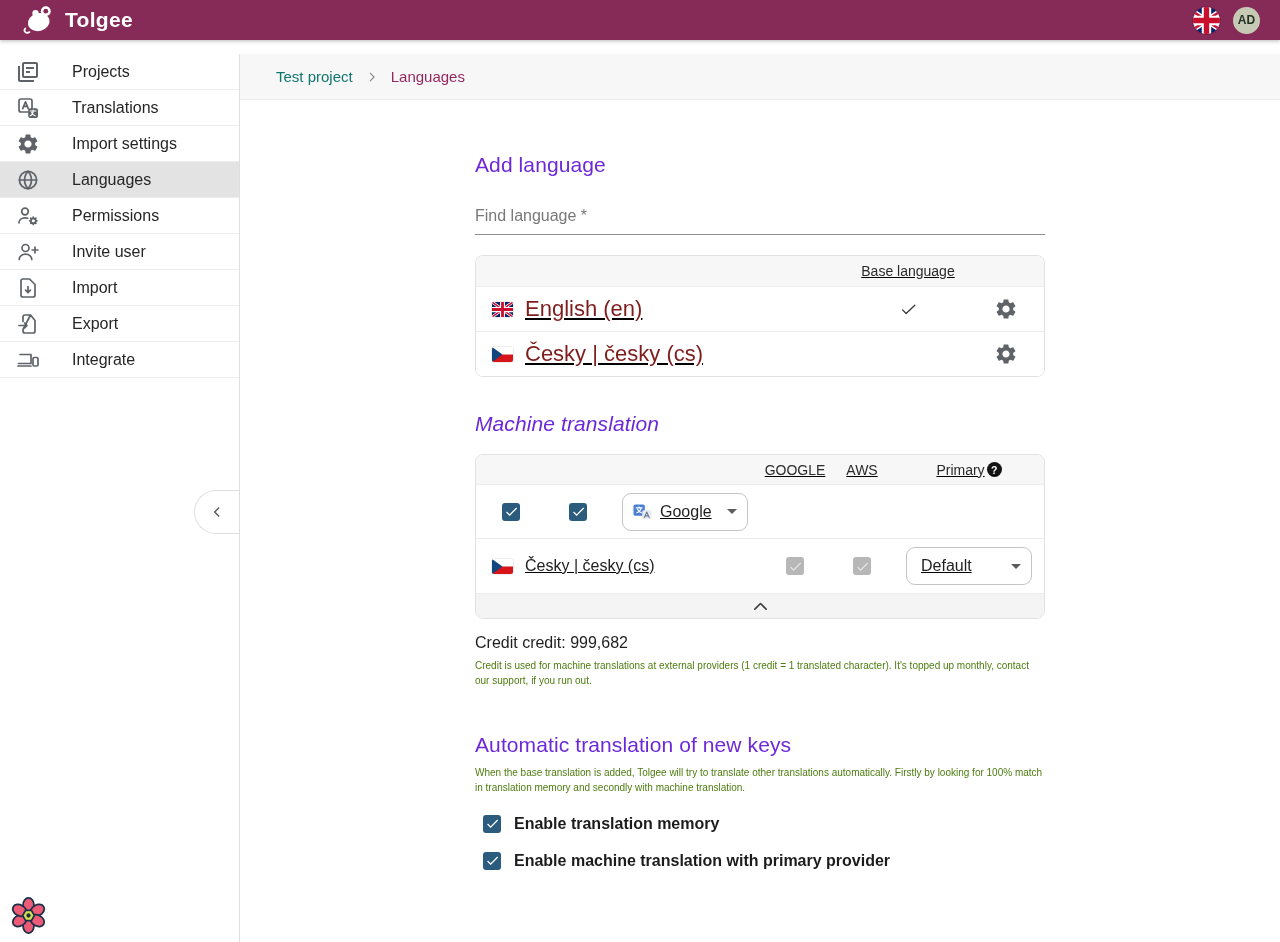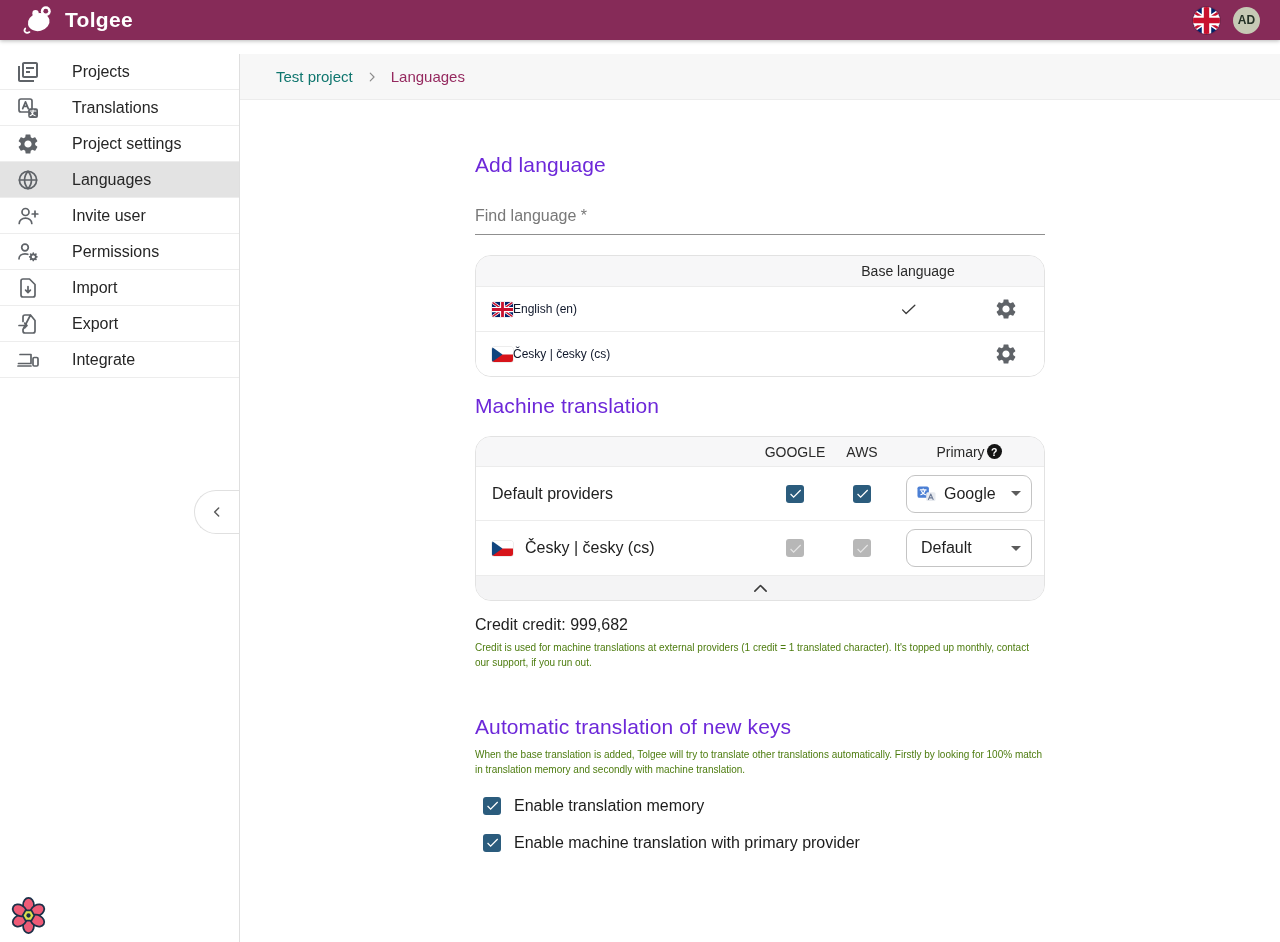--- a/index.html
+++ b/index.html
@@ -66,26 +66,26 @@
 
   .section-title { margin:0; font-size:21px; font-weight:500; color:#6d28d9; letter-spacing:.1px; }
 
   .find-field { margin-top:27px; }
   .find-input {
     width:100%; border:none; border-bottom:1px solid #8f8f8f; background:transparent;
     font-size:16px; font-family:inherit; color:#222; padding:3px 0 9px; outline:none;
   }
   .find-input::placeholder { color:#787878; opacity:1; }
 
-  .card { margin-top:20px; border:1px solid #e2e2e2; border-radius:16px; overflow:hidden; background:#fff; }
+  .card { margin-top:20px; border:1px solid #e2e2e2; border-radius:8px; overflow:hidden; background:#fff;text-decoration:underline; }
 
   
   .lang-head { height:30px; background:#f7f7f8; display:flex; align-items:center; font-size:14px; color:#2a2a2a; }
   .lang-row { height:45px; display:flex; align-items:center; border-top:1px solid #ececec; background:#fff; }
-  .col-name { flex:1; display:flex; align-items:center; padding-left:16px; font-size:12px; color:#0f172a; }
+  .col-name { flex:1; display:flex; align-items:center; padding-left:16px; gap:12px; font-size:22px; color:#7f1d1d; }
   .col-base { width:120px; display:flex; justify-content:center; align-items:center; }
   .col-actions { width:76px; display:flex; justify-content:center; }
   .flag { width:21px; height:15px; border-radius:2px; flex:none; box-shadow:0 0 0 .5px rgba(0,0,0,.14); }
   .flag svg { width:100%; height:100%; display:block; border-radius:2px; }
   .gear-btn { width:34px; height:34px; border:none; background:none; padding:0; display:flex; align-items:center; justify-content:center; cursor:pointer; }
   .gear-btn svg { width:24px; height:24px; fill:#5f6368; }
 
   
   .mt-head { height:29px; background:#f7f7f8; display:flex; align-items:center; font-size:14px; color:#2a2a2a; }
   .mt-row { height:54px; display:flex; align-items:center; border-top:1px solid #ececec; background:#fff; }
@@ -118,21 +118,21 @@
 
   .mt-footer {
     height:25px; background:#f4f4f5; border-top:1px solid #ececec;
     display:flex; align-items:center; justify-content:center; cursor:pointer;
   }
 
   .credit-line { margin-top:15px; font-size:16px; color:#1f1f1f; }
   .desc-text { margin-top:7px; font-size:10px; color:#4d7c0f; line-height:1.47; }
 
   .auto-section { margin-top:45px; }
-  .option-row { display:flex; align-items:flex-start; gap:13px; margin-left:8px; margin-top:19px; }
+  .option-row { display:flex; align-items:flex-start; gap:13px; margin-left:8px; margin-top:19px;font-weight:bold; }
   .option-row.first { margin-top:19px; }
   .option-label { font-size:16px; color:#1c1c1c; cursor:default; }
 
   .react-badge { position:absolute; left:9px; bottom:7px; width:39px; height:39px; z-index:50; }
   .react-badge svg { width:100%; height:100%; }
 </style>
 </head>
 <body>
 
 <header class="appbar">
@@ -182,53 +182,53 @@
     </span>
     <span class="nav-label">Translations</span>
   </div>
 
   <div class="nav-item">
     <span class="nav-icon">
       <svg viewBox="0 0 24 24">
           <path class="ic-fill" d="M19.14 12.94c.04-.3.06-.61.06-.94 0-.32-.02-.64-.07-.94l2.03-1.58a.49.49 0 0 0 .12-.61l-1.92-3.32a.488.488 0 0 0-.59-.22l-2.39.96c-.5-.38-1.03-.7-1.62-.94l-.36-2.54a.484.484 0 0 0-.48-.41h-3.84c-.24 0-.43.17-.47.41l-.36 2.54c-.59.24-1.13.57-1.62.94l-2.39-.96c-.22-.08-.47 0-.59.22L2.74 8.87c-.12.21-.08.47.12.61l2.03 1.58c-.05.3-.09.63-.09.94s.02.64.07.94l-2.03 1.58a.49.49 0 0 0-.12.61l1.92 3.32c.12.22.37.29.59.22l2.39-.96c.5.38 1.03.7 1.62.94l.36 2.54c.05.24.24.41.48.41h3.84c.24 0 .44-.17.47-.41l.36-2.54c.59-.24 1.13-.56 1.62-.94l2.39.96c.22.08.47 0 .59-.22l1.92-3.32c.12-.22.07-.47-.12-.61l-2.01-1.58zM12 15.6c-1.98 0-3.6-1.62-3.6-3.6s1.62-3.6 3.6-3.6 3.6 1.62 3.6 3.6-1.62 3.6-3.6 3.6z"></path>
         </svg>
     </span>
-    <span class="nav-label">Project settings</span>
+    <span class="nav-label">Import settings</span>
   </div>
 
   <div class="nav-item selected">
     <span class="nav-icon">
       <svg viewBox="0 0 24 24">
         <circle class="ic-stroke" cx="12" cy="12" r="8.6"></circle>
         <path class="ic-stroke" d="M3.4 12h17.2M12 3.4c-4.6 4.8-4.6 12.4 0 17.2M12 3.4c4.6 4.8 4.6 12.4 0 17.2"></path>
       </svg>
     </span>
     <span class="nav-label">Languages</span>
-  </div>
-
-  <div class="nav-item">
-    <span class="nav-icon">
-      <svg viewBox="0 0 24 24">
-        <circle class="ic-stroke" cx="9.5" cy="8" r="3.5"></circle>
-        <path class="ic-stroke" d="M3.2 19.5c0-3.3 2.9-5.3 6.3-5.3s6.3 2 6.3 5.3M19 7.2v5.6M16.2 10h5.6"></path>
-      </svg>
-    </span>
-    <span class="nav-label">Invite user</span>
   </div>
 
   <div class="nav-item">
     <span class="nav-icon">
       <svg viewBox="0 0 24 24">
         <circle class="ic-stroke" cx="9" cy="7.5" r="3.3"></circle>
         <path class="ic-stroke" d="M3 18.8c0-3.1 2.7-5 6-5 1 0 2 .2 2.8.5"></path>
         <circle class="ic-stroke" cx="17.3" cy="16.8" r="2.5"></circle>
         <path class="ic-stroke" d="M17.3 13.2v1.1M17.3 19.3v1.1M20.9 16.8h-1.1M14.8 16.8h-1.1M19.9 14.2l-.8.8M15.5 18.6l-.8.8M19.9 19.4l-.8-.8M15.5 15l-.8-.8"></path>
       </svg>
     </span>
     <span class="nav-label">Permissions</span>
+  </div>
+
+  <div class="nav-item">
+    <span class="nav-icon">
+      <svg viewBox="0 0 24 24">
+        <circle class="ic-stroke" cx="9.5" cy="8" r="3.5"></circle>
+        <path class="ic-stroke" d="M3.2 19.5c0-3.3 2.9-5.3 6.3-5.3s6.3 2 6.3 5.3M19 7.2v5.6M16.2 10h5.6"></path>
+      </svg>
+    </span>
+    <span class="nav-label">Invite user</span>
   </div>
 
   <div class="nav-item">
     <span class="nav-icon">
       <svg viewBox="0 0 24 24">
         <path class="ic-stroke" d="M13.5 3H7a2 2 0 0 0-2 2v14a2 2 0 0 0 2 2h10a2 2 0 0 0 2-2V8.5L13.5 3z"></path>
         <path class="ic-stroke" d="M12 10.5v6M9.6 14.2 12 16.6l2.4-2.4"></path>
       </svg>
     </span>
     <span class="nav-label">Import</span>
@@ -329,35 +329,34 @@
         <div class="col-actions">
           <button class="gear-btn">
             <svg viewBox="0 0 24 24">
                 <path d="M19.14 12.94c.04-.3.06-.61.06-.94 0-.32-.02-.64-.07-.94l2.03-1.58a.49.49 0 0 0 .12-.61l-1.92-3.32a.488.488 0 0 0-.59-.22l-2.39.96c-.5-.38-1.03-.7-1.62-.94l-.36-2.54a.484.484 0 0 0-.48-.41h-3.84c-.24 0-.43.17-.47.41l-.36 2.54c-.59.24-1.13.57-1.62.94l-2.39-.96c-.22-.08-.47 0-.59.22L2.74 8.87c-.12.21-.08.47.12.61l2.03 1.58c-.05.3-.09.63-.09.94s.02.64.07.94l-2.03 1.58a.49.49 0 0 0-.12.61l1.92 3.32c.12.22.37.29.59.22l2.39-.96c.5.38 1.03.7 1.62.94l.36 2.54c.05.24.24.41.48.41h3.84c.24 0 .44-.17.47-.41l.36-2.54c.59-.24 1.13-.56 1.62-.94l2.39.96c.22.08.47 0 .59-.22l1.92-3.32c.12-.22.07-.47-.12-.61l-2.01-1.58zM12 15.6c-1.98 0-3.6-1.62-3.6-3.6s1.62-3.6 3.6-3.6 3.6 1.62 3.6 3.6-1.62 3.6-3.6 3.6z"></path>
               </svg>
           </button>
         </div>
       </div>
     </div>
 
-    <h2 class="section-title" style="margin-top:17px;">Machine translation</h2>
+    <h2 class="section-title" style="margin-top:35px;font-style:italic;">Machine translation</h2>
 
     <div class="card" style="margin-top:18px;">
       <div class="mt-head">
         <div class="mtcol-name"></div>
         <div class="mtcol-google">GOOGLE</div>
         <div class="mtcol-aws">AWS</div>
         <div class="mtcol-primary">
           <span>Primary</span>
           <span class="q-icon">?</span>
         </div>
       </div>
 
       <div class="mt-row">
-        <div class="mtcol-name">Default providers</div>
         <div class="mtcol-google">
           <span class="checkbox checked">
             <svg viewBox="0 0 24 24">
                 <path d="M9 16.2 4.8 12l-1.4 1.4L9 19 21 7l-1.4-1.4z"></path>
               </svg>
           </span>
         </div>
         <div class="mtcol-aws">
           <span class="checkbox checked">
             <svg viewBox="0 0 24 24">

